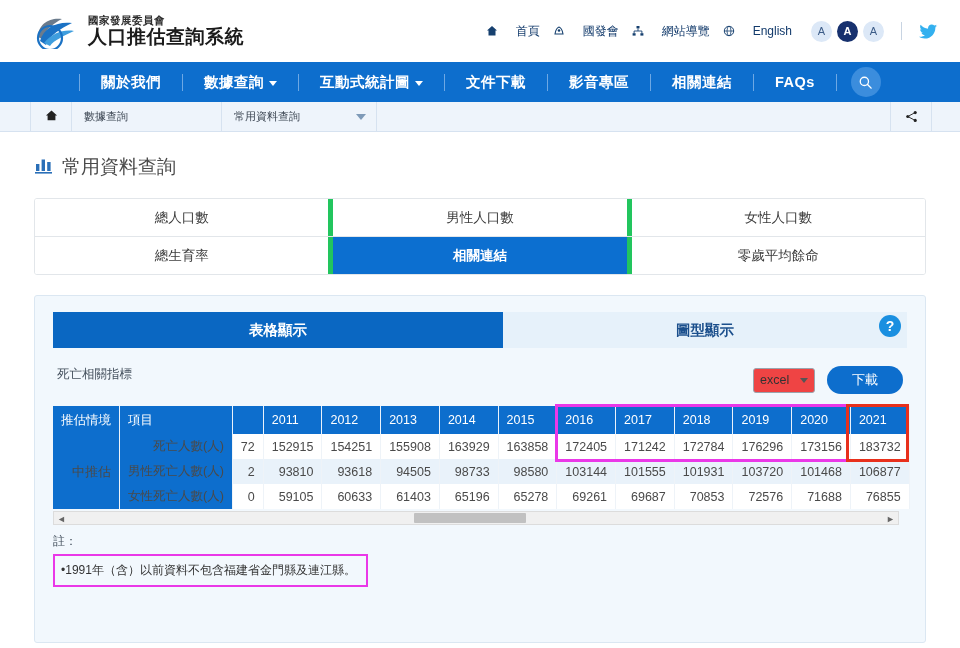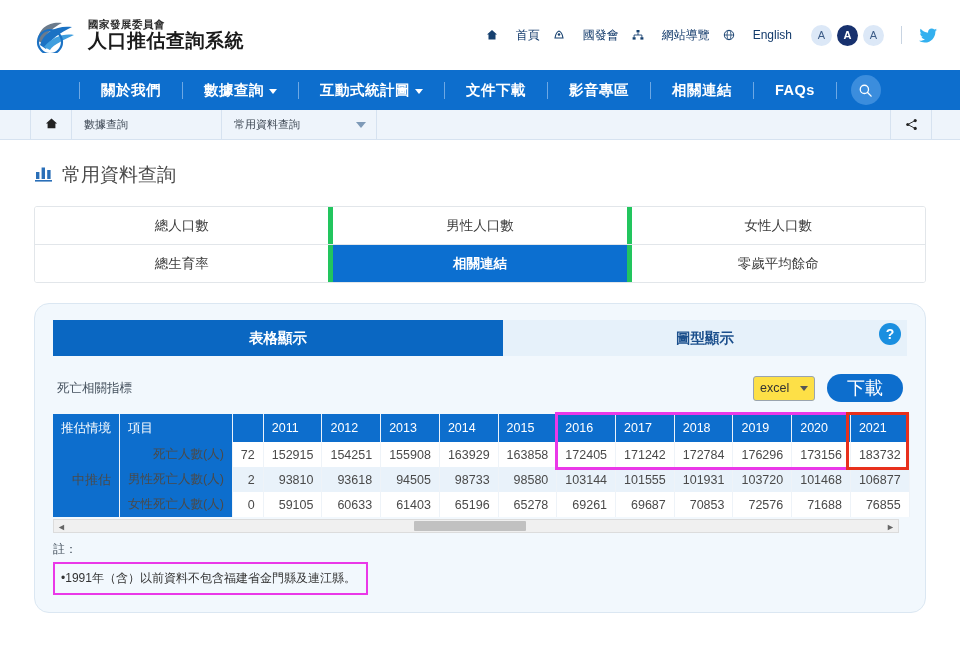--- a/index.html
+++ b/index.html
@@ -5,21 +5,21 @@
 <style>
   * { box-sizing: border-box; margin: 0; padding: 0; }
   html, body {
     width: 960px; height: 648px;
     font-family: "Liberation Sans", "DejaVu Sans", sans-serif;
     background: #ffffff; color: #333; overflow: hidden;
   }
 
   
   .header {
-    height: 70px; background: #fff;
+    height: 62px; background: #fff;
     display: flex; align-items: center; justify-content: space-between;
     padding: 0 22px 0 34px;
   }
   .brand { display: flex; align-items: center; gap: 10px; }
   .brand-logo { width: 44px; height: 36px; flex: none; }
   .brand-text { line-height: 1.15; }
   .brand-sub { font-size: 10.5px; color: #2b2b2b; letter-spacing: .5px; font-weight: bold; }
   .brand-main { font-size: 19px; color: #1b1b1b; font-weight: bold; letter-spacing: .5px; }
 
   .toplinks { display: flex; align-items: center; gap: 13px; font-size: 12px; color: #23406e; }
@@ -100,55 +100,55 @@
   .cat-cell {
     flex: 1; height: 37px; display: flex; align-items: center; justify-content: center;
     font-size: 13.5px; color: #3b3b3b; cursor: pointer; background: #fff;
   }
   .cat-cell + .cat-cell { border-left: 5px solid #22c55e; }
   .cat-cell.active { background: #0c6fd0; color: #fff; font-weight: bold; }
 
   
   .panel {
     margin: 20px 34px 0 34px; background: #f2f8fd;
-    border: 1px solid #dbe7f2; border-radius: 15px; padding: 16px 18px 4px 18px;
-    height: 310px; overflow: hidden; position: relative;
+    border: 1px solid #dbe7f2; border-radius: 3px; padding: 16px 18px 4px 18px;
+    height: 348px; overflow: hidden; position: relative;
   }
   .tabs { display: flex; align-items: stretch; position: relative; }
   .tab {
     height: 36px; display: flex; align-items: center; justify-content: center;
     font-size: 14.5px; font-weight: bold; cursor: pointer;
   }
   .tab.active { background: #0a67c2; color: #fff; width: 450px; }
   .tab.inactive { color: #1b4f8c; background: #e6f1fa; flex: 1; }
   .help-icon {
     position: absolute; right: 6px; top: 3px;
     width: 22px; height: 22px; border-radius: 50%; background: #1a8fe0;
     color: #fff; font-size: 14px; font-weight: bold;
     display: flex; align-items: center; justify-content: center; cursor: pointer;
   }
 
   .toolbar {
-    display: flex; align-items: center; justify-content: space-between;
+    display: flex; justify-content: space-between;
     padding: 18px 4px 12px 4px;
   }
   .toolbar-label { font-size: 12.5px; color: #45515e; }
   .toolbar-right { display: flex; align-items: center; gap: 12px; }
   .sel {
     width: 62px; height: 25px; border: 1px solid #9aa4ae; border-radius: 3px;
-    background: #fde047; font-size: 12.5px; color: #333;
+    background: #ef4444; font-size: 12.5px; color: #333;
     display: flex; align-items: center; justify-content: space-between; padding: 0 6px; cursor: pointer;
   }
   .sel-caret {
     width: 0; height: 0; border-left: 4px solid transparent;
     border-right: 4px solid transparent; border-top: 5px solid #555;
   }
   .dl-btn {
     width: 76px; height: 28px; border-radius: 14px; background: #0d6ecd;
-    color: #fff; font-size: 18px;
+    color: #fff; font-size: 13px;
     display: flex; align-items: center; justify-content: center; cursor: pointer;
   }
 
   
   .table-wrap { position: relative; }
   table.data { border-collapse: collapse; font-size: 12.5px; table-layout: fixed; }
   table.data th {
     background: #0d6ecd; color: #fff; font-weight: normal;
     height: 28px; text-align: left; padding: 0 8px;
     border-right: 1px solid #eaf2fb; white-space: nowrap;

